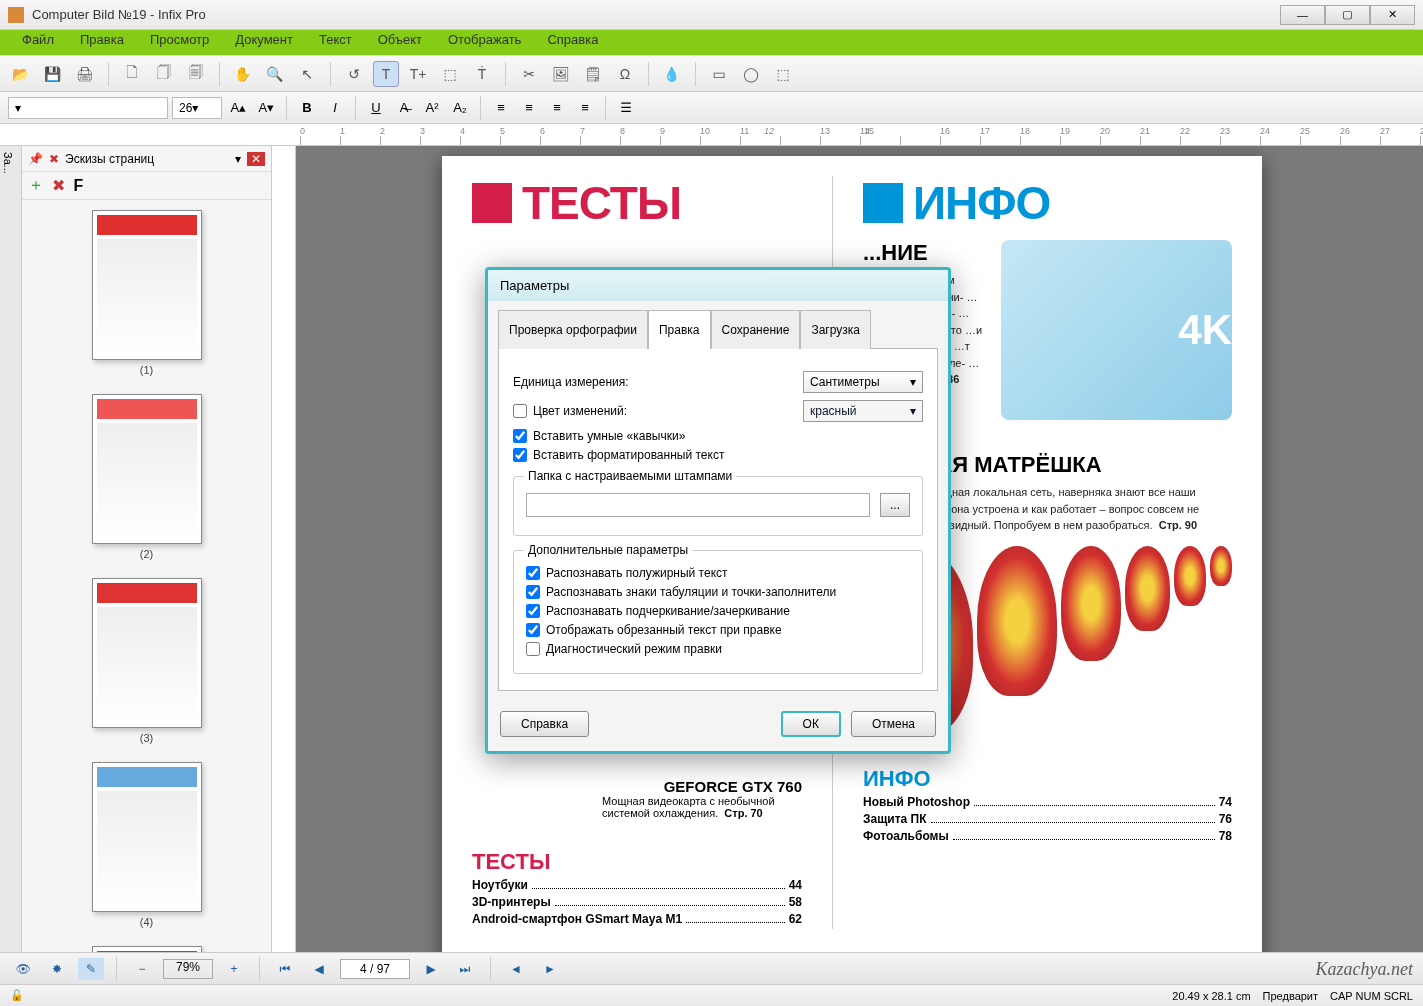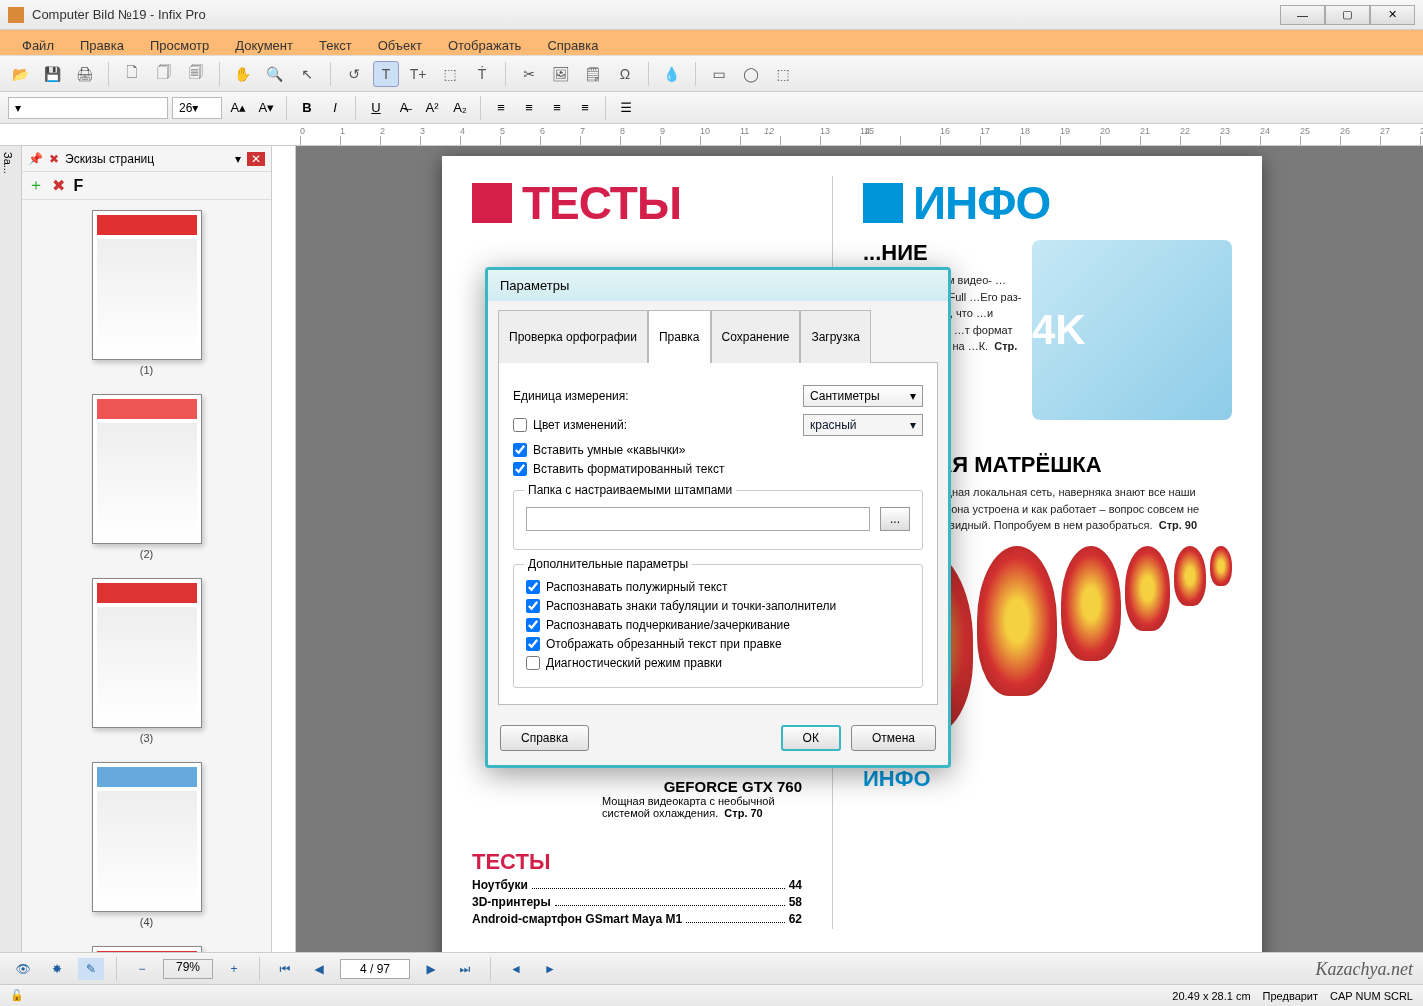--- a/index.html
+++ b/index.html
@@ -7,21 +7,21 @@
 
 
 .titlebar { height: 30px; background: linear-gradient(#f8f8f8, #e8e8e8); border-bottom: 1px solid #ccc; display: flex; align-items: center; padding: 0 8px; }
 .titlebar .app-icon { width: 16px; height: 16px; background: #d88a3a; margin-right: 8px; }
 .titlebar .title { font-size: 13px; color: #333; flex: 1; }
 .win-controls { display: flex; gap: 0; }
 .win-btn { width: 45px; height: 20px; display: flex; align-items: center; justify-content: center; border: 1px solid #aaa; background: linear-gradient(#f5f5f5,#ddd); font-size: 11px; cursor: pointer; }
 .win-btn.close { background: linear-gradient(#f5f5f5,#ddd); }
 
 
-.menubar { height: 26px; background: #fdba74; display: flex; align-items: flex-end; padding: 0 12px; gap: 6px; border-bottom: 1px solid #ddd;}
+.menubar { height: 26px; background: #84cc16; display: flex; align-items: flex-start; padding: 0 12px; gap: 6px; border-bottom: 1px solid #ddd;}
 .menu-item { padding: 2px 10px; font-size: 13px; color: #333; cursor: pointer; }
 
 
 .toolbar { height: 36px; background: linear-gradient(#f8f8f8,#eaeaea); border-bottom: 1px solid #ccc; display: flex; align-items: center; padding: 0 8px; gap: 6px; }
 .tool-btn { width: 26px; height: 26px; display: flex; align-items: center; justify-content: center; border-radius: 3px; cursor: pointer; font-size: 14px; color: #555; }
 .tool-sep { width: 1px; height: 24px; background: #ccc; margin: 0 4px; }
 .tool-btn.sel { background: #cce0f5; border: 1px solid #99c; }
 
 .toolbar2 { height: 32px; background: linear-gradient(#f8f8f8,#eaeaea); border-bottom: 1px solid #ccc; display: flex; align-items: center; padding: 0 8px; gap: 4px; font-size: 13px; }
 .dd { height: 22px; border: 1px solid #bbb; background: #fff; padding: 0 6px; font-size: 12px; display: flex; align-items: center; }
@@ -58,36 +58,36 @@
 .sec-hdr { display: flex; align-items: center; gap: 10px; margin-bottom: 8px; }
 .sq { width: 40px; height: 40px; }
 .sq.red { background: #d31f4a; }
 .sq.blue { background: #0095d9; }
 .sec-title { font-size: 46px; font-weight: bold; letter-spacing: -1px; }
 .sec-title.red { color: #d31f4a; }
 .sec-title.blue { color: #0095d9; }
 .col-divider { width: 1px; background: #ccc; }
 .art-title { font-size: 22px; font-weight: bold; margin: 10px 0 6px; }
 .art-body { font-size: 11px; line-height: 1.5; color: #222; }
-.art-img { width: 200px; height: 180px; background: linear-gradient(135deg,#c5e8f5,#8dcce8); border-radius: 8px; display:flex; align-items:center; justify-content:flex-start; font-size:42px; color:#fff; font-weight:bold; float:right; margin-left:10px;}
+.art-img { width: 231px; height: 180px; background: linear-gradient(135deg,#c5e8f5,#8dcce8); border-radius: 8px; display:flex; align-items:center; justify-content:flex-end; font-size:42px; color:#fff; font-weight:bold; float:right; margin-left:10px;}
 .matr-row { display:flex; gap:4px; justify-content:flex-end; margin-top:12px;}
 .matr { width:40px; border-radius:50% 50% 40% 40%; background:radial-gradient(#f5d040 20%,#d33030 60%,#902020);}
 .sub-sec-title { font-size: 22px; font-weight: bold; margin-top: 30px; }
 .sub-sec-title.red { color:#d31f4a; }
 .sub-sec-title.blue { color:#0095d9; }
 .toc-line { display:flex; font-size:12px; font-weight:bold; margin:3px 0;}
 .toc-line .lbl { white-space:nowrap; }
 .toc-line .dots { flex:1; border-bottom:1px dotted #000; margin:0 4px 3px; }
 .toc-line .pg { }
 
 
 .dialog { position: absolute; left: 485px; top: 267px; width: 466px; background: #f4f4f4; border: 3px solid #3ab6c4; border-radius: 4px; box-shadow: 0 6px 30px rgba(0,0,0,0.4); z-index: 100; }
 .dlg-title { background: linear-gradient(#e5f5f8,#d0ecf0); padding: 8px 12px; font-size: 13px; }
 .dlg-tabs { display:flex; padding: 8px 10px 0; gap:0; }
-.dlg-tab { padding: 19px 10px; font-size: 12px; border: 1px solid #bbb; background:#eee; cursor:pointer; border-bottom:none; position:relative; top:1px;}
+.dlg-tab { padding: 12px 10px; font-size: 12px; border: 1px solid #bbb; background:#eee; cursor:pointer; border-bottom:none; position:relative; top:1px;}
 .dlg-tab.active { background:#fff; z-index:2; }
 .dlg-body { margin: 0 10px 10px; border: 1px solid #bbb; background:#fff; padding: 16px 14px; font-size: 12px; }
 .dlg-row { display:flex; align-items:center; margin: 6px 0; gap:10px; }
 .dlg-row label { flex:1; }
 .dlg-select { width: 120px; height: 22px; border:1px solid #999; background:linear-gradient(#fff,#eee); padding:0 6px; font-size:12px; display:flex; align-items:center; justify-content:space-between;}
 .dlg-select.dis { color:#0f172a; background:#f5f5f5;}
 .dlg-check { display:flex; align-items:center; gap:6px; margin:5px 0; font-size:12px;}
 .dlg-check input { width:14px; height:14px; }
 .dlg-group { border:1px solid #ccc; border-radius:3px; padding: 10px 12px 12px; margin-top:14px; position:relative;}
 .dlg-group-lbl { position:absolute; top:-8px; left:10px; background:#fff; padding:0 4px; font-size:12px;}
@@ -363,20 +363,37 @@
             <div class="matr-row">
               <div class="matr" style="height:190px;width:110px;"></div>
               <div class="matr" style="height:150px;width:80px;"></div>
               <div class="matr" style="height:115px;width:60px;"></div>
               <div class="matr" style="height:85px;width:45px;"></div>
               <div class="matr" style="height:60px;width:32px;"></div>
               <div class="matr" style="height:40px;width:22px;"></div>
             </div>
 
             <div class="sub-sec-title blue">ИНФО</div>
+            <div id="toc-right">
+                <div class="toc-line">
+                  <span class="lbl">Новый Photoshop</span>
+                  <span class="dots"></span>
+                  <span class="pg">74</span>
+                </div>
+                <div class="toc-line">
+                  <span class="lbl">Защита ПК</span>
+                  <span class="dots"></span>
+                  <span class="pg">76</span>
+                </div>
+                <div class="toc-line">
+                  <span class="lbl">Фотоальбомы</span>
+                  <span class="dots"></span>
+                  <span class="pg">78</span>
+                </div>
+              </div>
           </div>
         </div>
       </div>
     </div>
   </div>
 </div>
 
 <div class="dialog">
   <div class="dlg-title">Параметры</div>
   <div class="dlg-tabs">

